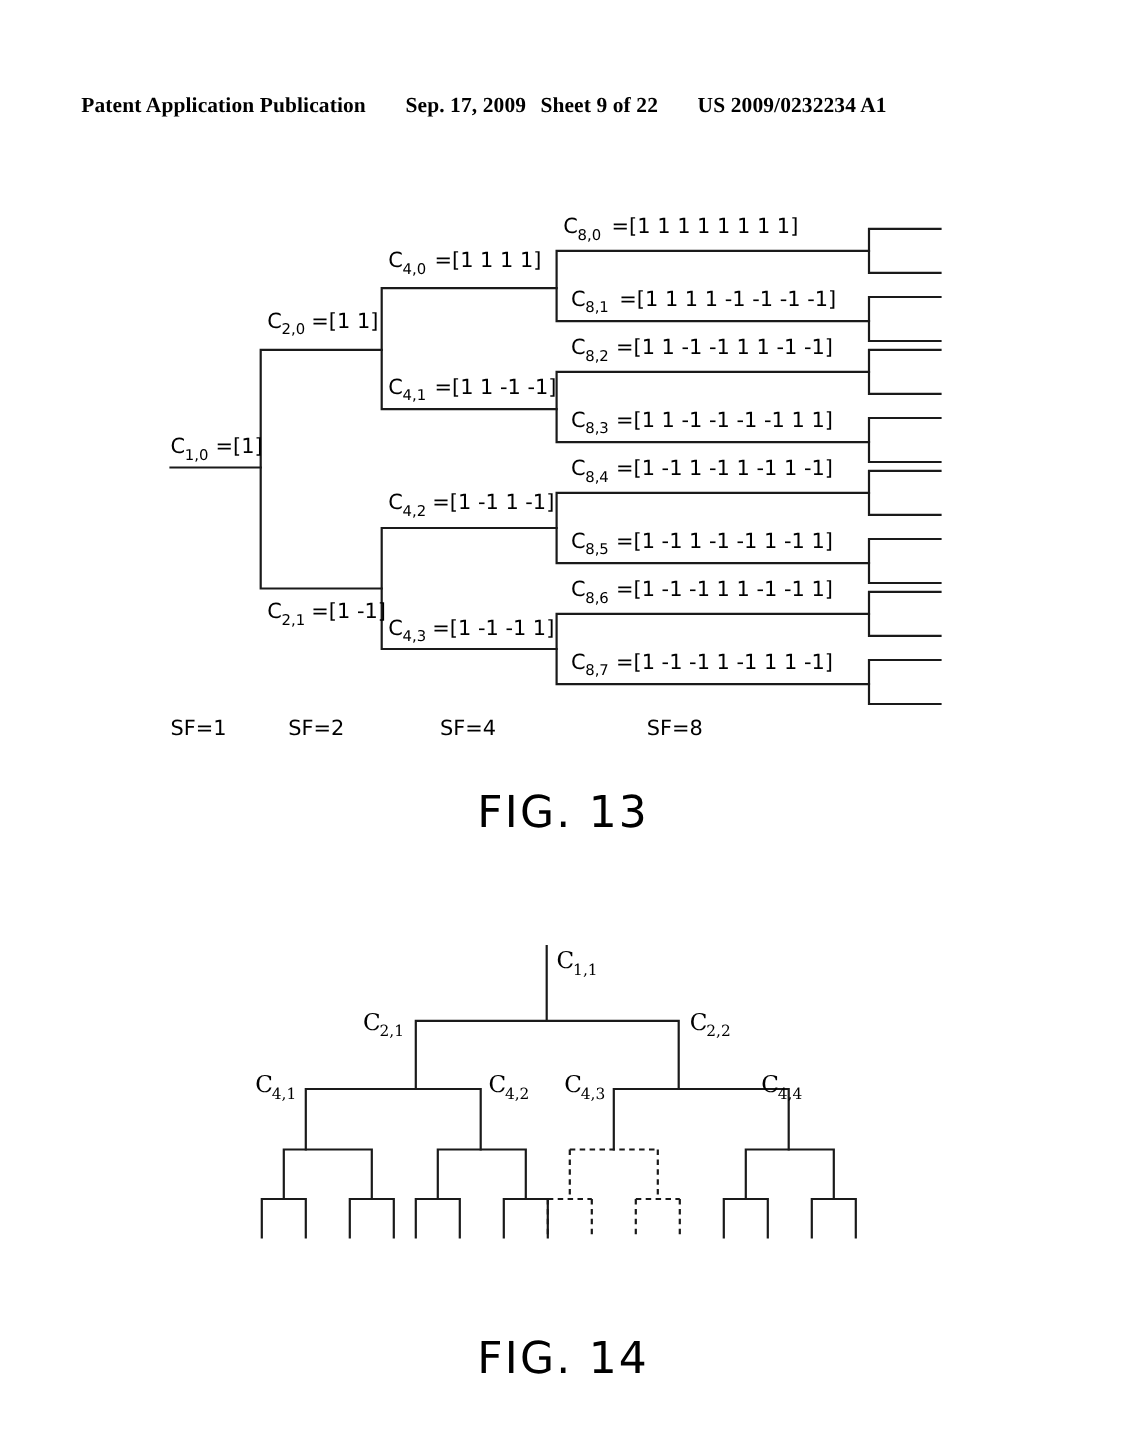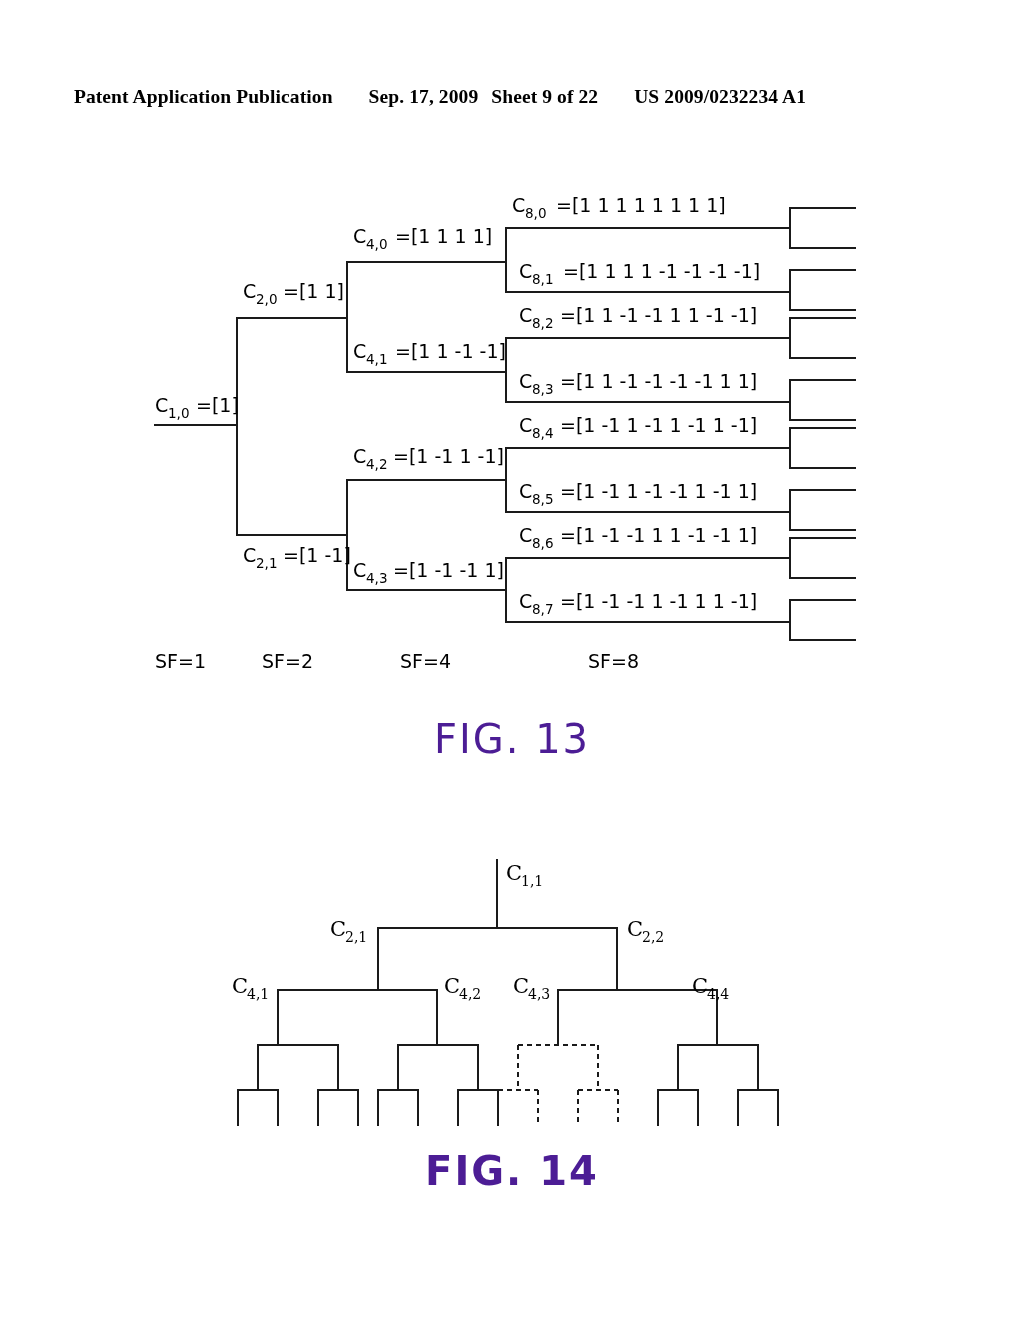--- a/index.html
+++ b/index.html
@@ -42,24 +42,24 @@
 
   
   .fig-caption {
     position: absolute;
     left: 0;
     width: 1024px;
     text-align: center;
     font-family: "DejaVu Sans", sans-serif;
     font-size: 40px;
     letter-spacing: 2px;
-    color: #4c1d95;
+    color: #000000;
   }
   #caption-13 { top: 716px; }
-  #caption-14 { top: 1148px; font-weight: bold; }
+  #caption-14 { top: 1212px; }
 
   
   .code-label {
     font-family: "DejaVu Sans", sans-serif;
     font-size: 19px;
     fill: #000000;
   }
   .code-sub {
     font-family: "DejaVu Sans", sans-serif;
     font-size: 13.5px;

